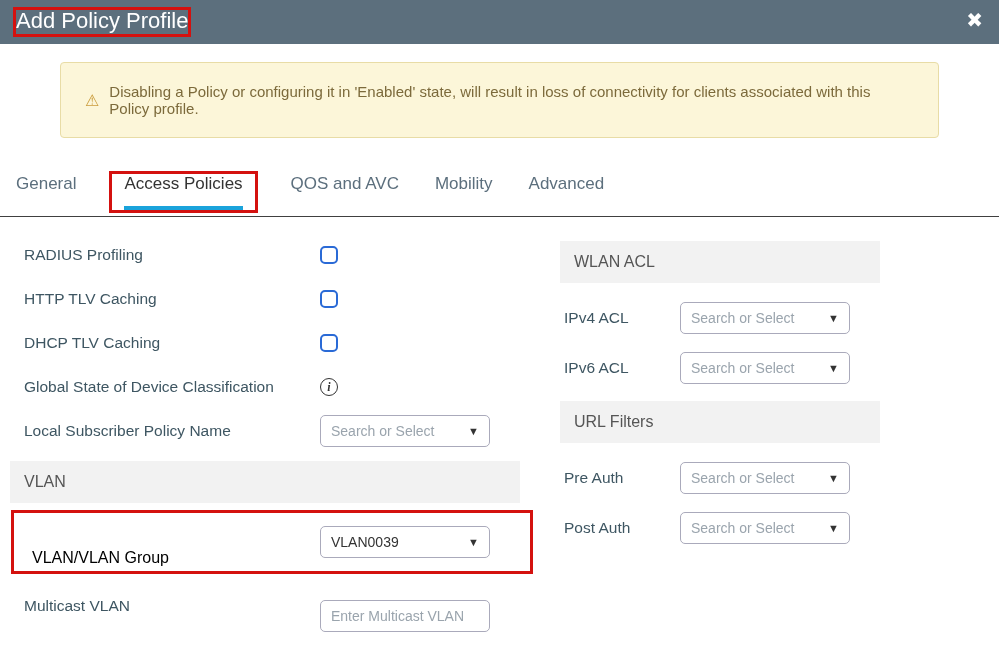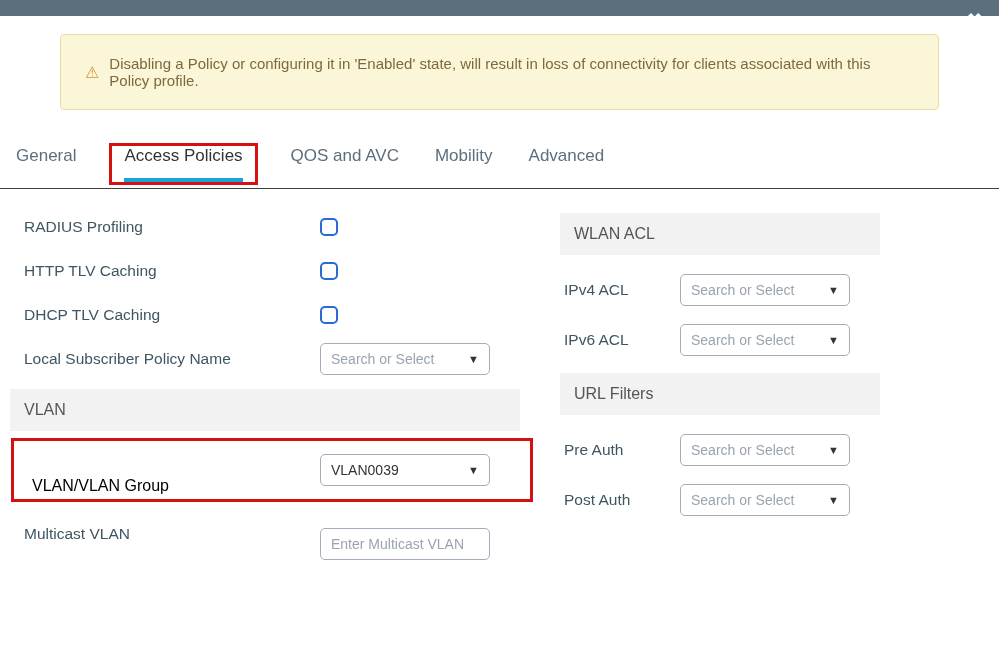--- a/index.html
+++ b/index.html
@@ -104,20 +104,23 @@
     align-items: center;
     width: 516px;
     margin-left: 4px;
   }
   .vlan-highlight .label { padding-left: 18px; width: 306px; margin-top: 32px; }
 </style>
 </head>
 <body>
 
 <div class="modal-header">
+  <span class="title-wrap">
+    <span>Add Policy Profile</span>
+  </span>
   <span class="close-x">✖</span>
 </div>
 
 <div class="alert">
   <span class="alert-icon">⚠</span>
   <span>Disabling a Policy or configuring it in 'Enabled' state, will result in loss of connectivity for clients associated with this Policy profile.</span>
 </div>
 
 <div class="tabs">
   <div class="tab">General</div>
@@ -142,20 +145,24 @@
       <span class="label">HTTP TLV Caching</span>
       <span class="checkbox-empty"></span>
     </div>
 
     <div class="row">
       <span class="label">DHCP TLV Caching</span>
       <span class="checkbox-empty"></span>
     </div>
 
 
+    <div class="row">
+      <span class="label" style="line-height:1.3; padding-top:4px; padding-bottom:4px;">Global State of Device Classification</span>
+      <span class="info-icon">i</span>
+    </div>
 
     <div class="row">
       <span class="label">Local Subscriber Policy Name</span>
       <div class="select">
         <span class="placeholder">Search or Select</span>
         <span class="caret">▼</span>
       </div>
     </div>
 
     <div class="section-header">VLAN</div>

